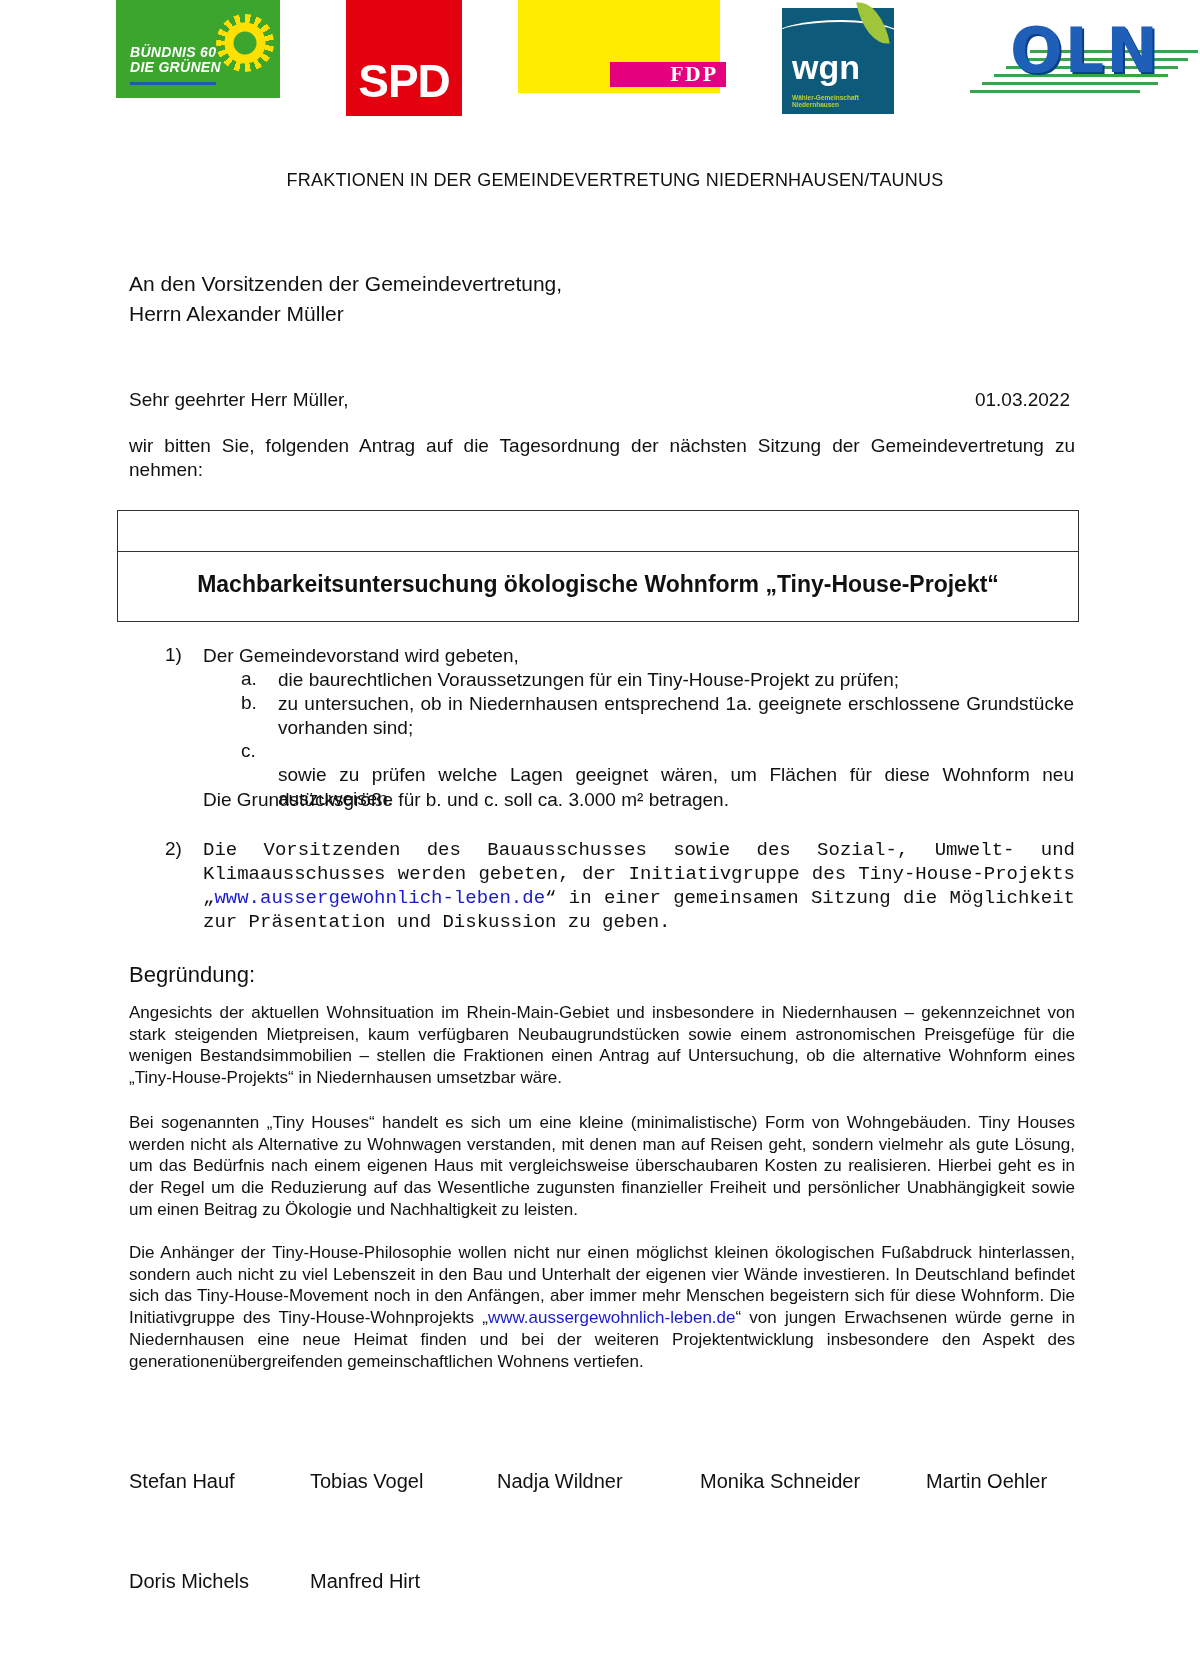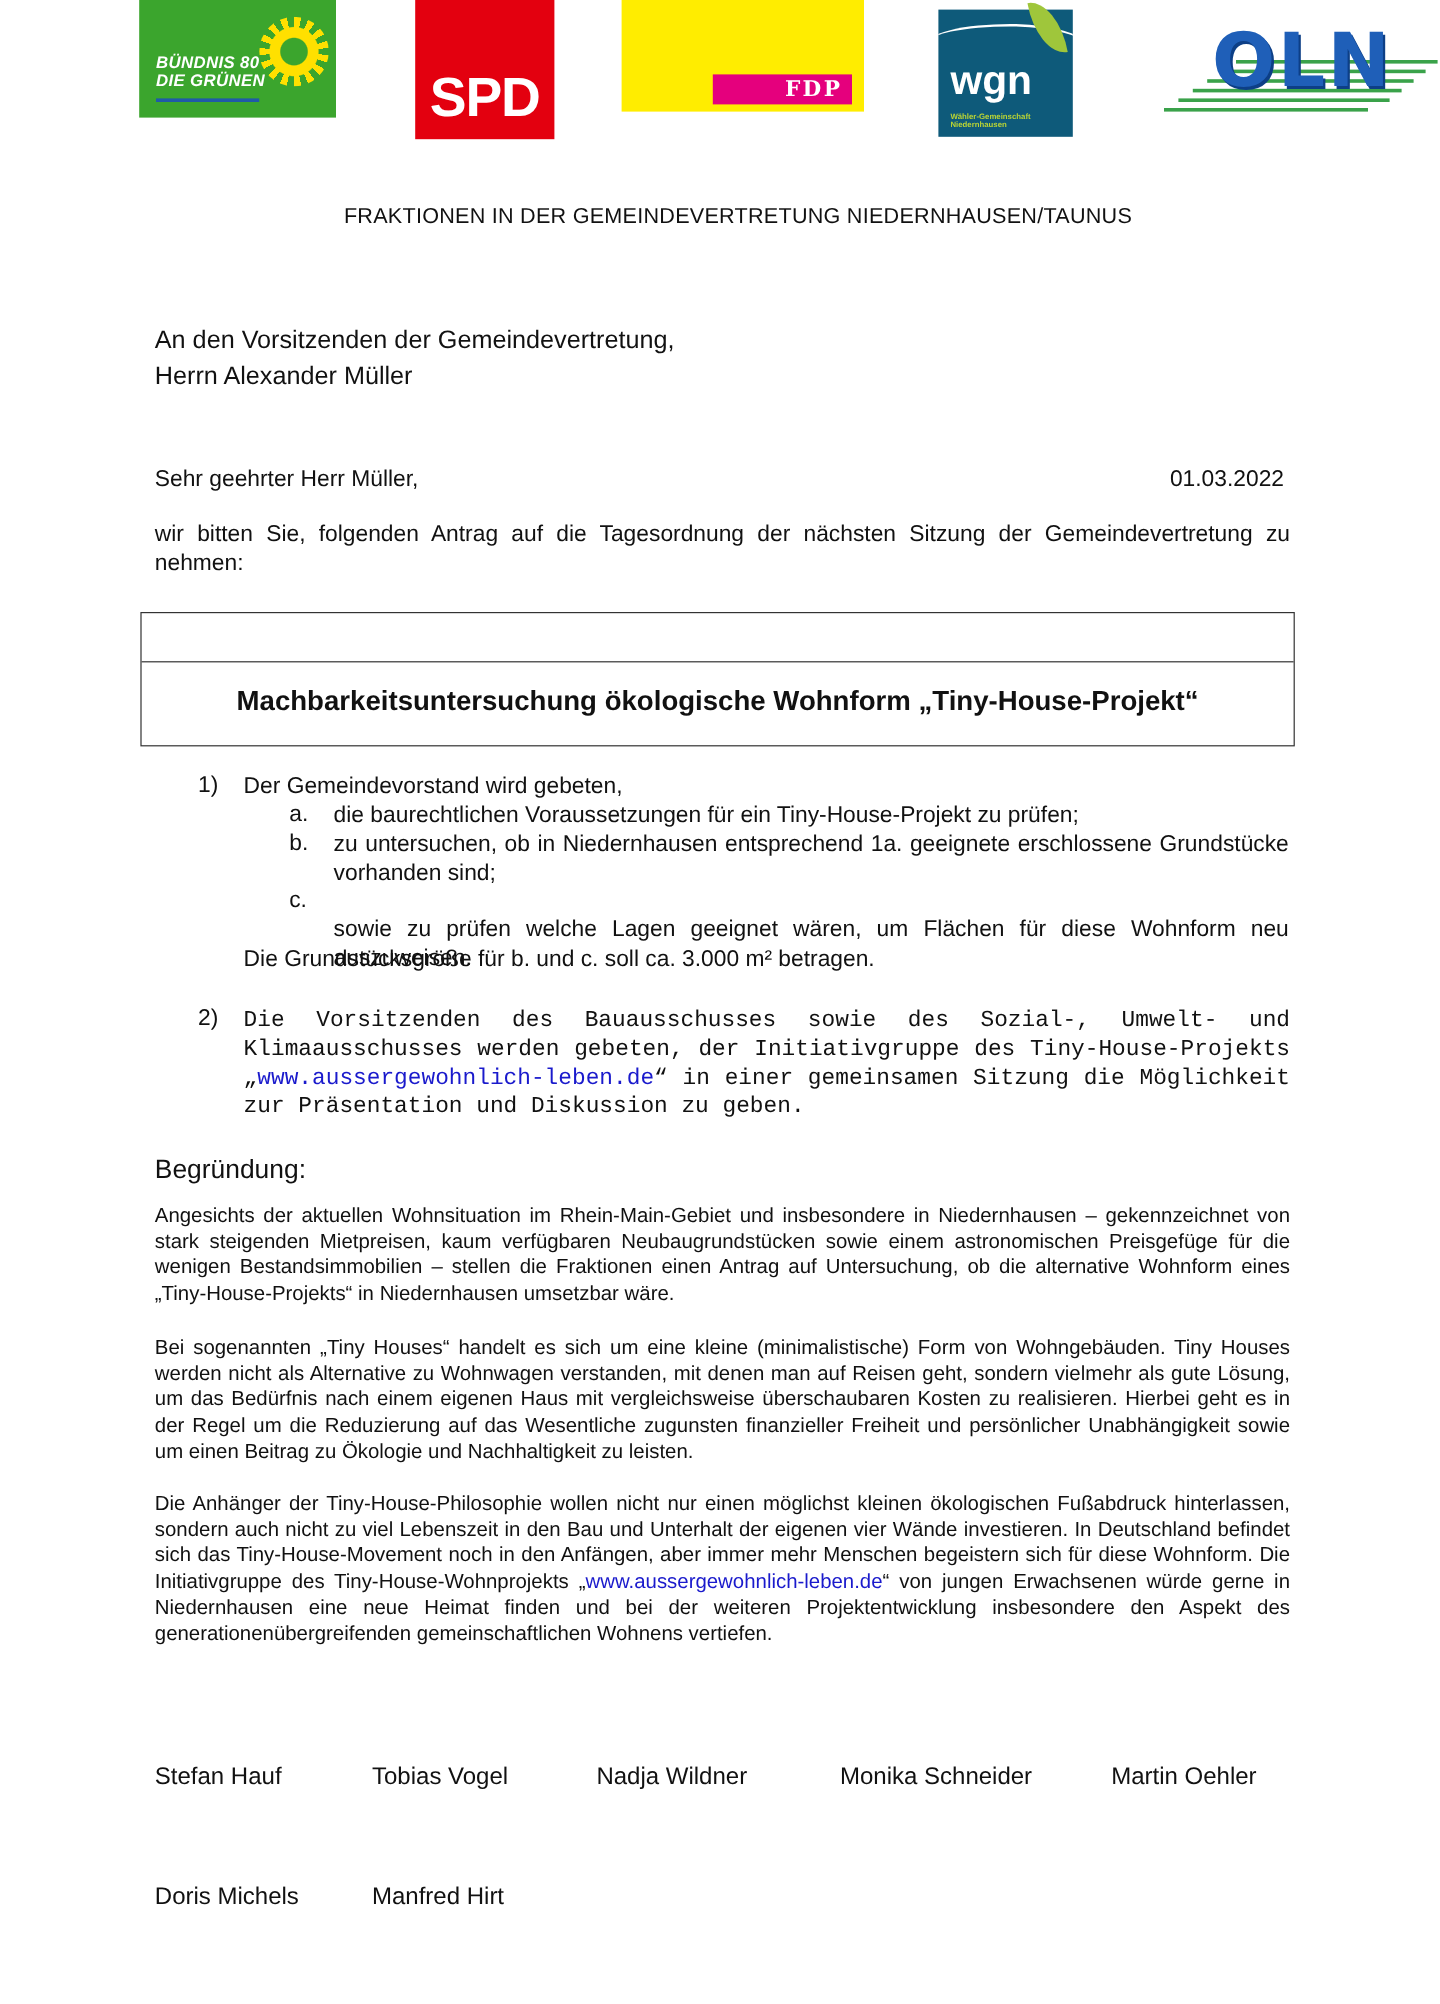--- a/index.html
+++ b/index.html
@@ -16,21 +16,21 @@
      font-size:14px; line-height:15px; letter-spacing:0.3px; }
   .logo-gruene .bar { position:absolute; left:14px; top:82px; width:86px; height:3px; background:#1f5aa8; }
 
   .logo-spd { left:346px; top:0; width:116px; height:116px; background:#e3000f; }
   .logo-spd span { position:absolute; left:0; right:0; bottom:8px; text-align:center; color:#fff;
      font-weight:bold; font-size:46px; letter-spacing:-1px; }
 
   .logo-fdp { left:518px; top:0; width:202px; height:93px; background:#ffed00; }
   .logo-fdp .l1 { position:absolute; left:6px; top:3px; color:#1c9ad6; font-family:"DejaVu Serif", serif;
      font-weight:bold; font-size:26px; line-height:27px; }
-  .logo-fdp .bar { position:absolute; left:76px; top:62px; width:116px; height:25px; background:#e5007d; }
+  .logo-fdp .bar { position:absolute; left:92px; top:62px; width:116px; height:25px; background:#e5007d; }
   .logo-fdp .bar span { position:absolute; right:8px; top:2px; color:#fff; font-family:"DejaVu Serif", serif;
      font-weight:bold; font-size:18px; letter-spacing:2px; }
 
   .logo-wgn { left:782px; top:8px; width:112px; height:106px; background:#0e5a7a; overflow:hidden; }
   .logo-wgn .wave { position:absolute; left:-10px; top:12px; width:140px; height:40px; border-top:2px solid #fff;
      border-radius:50% 50% 0 0 / 40% 60% 0 0; }
   .logo-wgn .name { position:absolute; left:10px; top:40px; color:#fff; font-weight:bold; font-size:34px; }
   .logo-wgn .sub { position:absolute; left:10px; top:86px; color:#b9d334; font-size:6.5px; line-height:7px; font-weight:bold; }
   .wgn-leaf { left:860px; top:0; width:26px; height:46px; background:#9fc63b;
      border-radius:0 100% 0 100%; transform:rotate(-10deg); }
@@ -60,21 +60,21 @@
   .para { left:129px; width:946px; font-size:17px; line-height:21.7px; }
 
   .sig { font-size:20px; }
 </style>
 </head>
 <body>
 
 <div class="abs logo-gruene">
   <div class="sun"></div>
   <div class="txt">
-    <div>BÜNDNIS 80</div>
+    <div>BÜNDNIS 60</div>
     <div>DIE GRÜNEN</div>
   </div>
   <div class="bar"></div>
 </div>
 
 <div class="abs logo-spd">
   <span>SPD</span>
 </div>
 
 <div class="abs logo-fdp">

